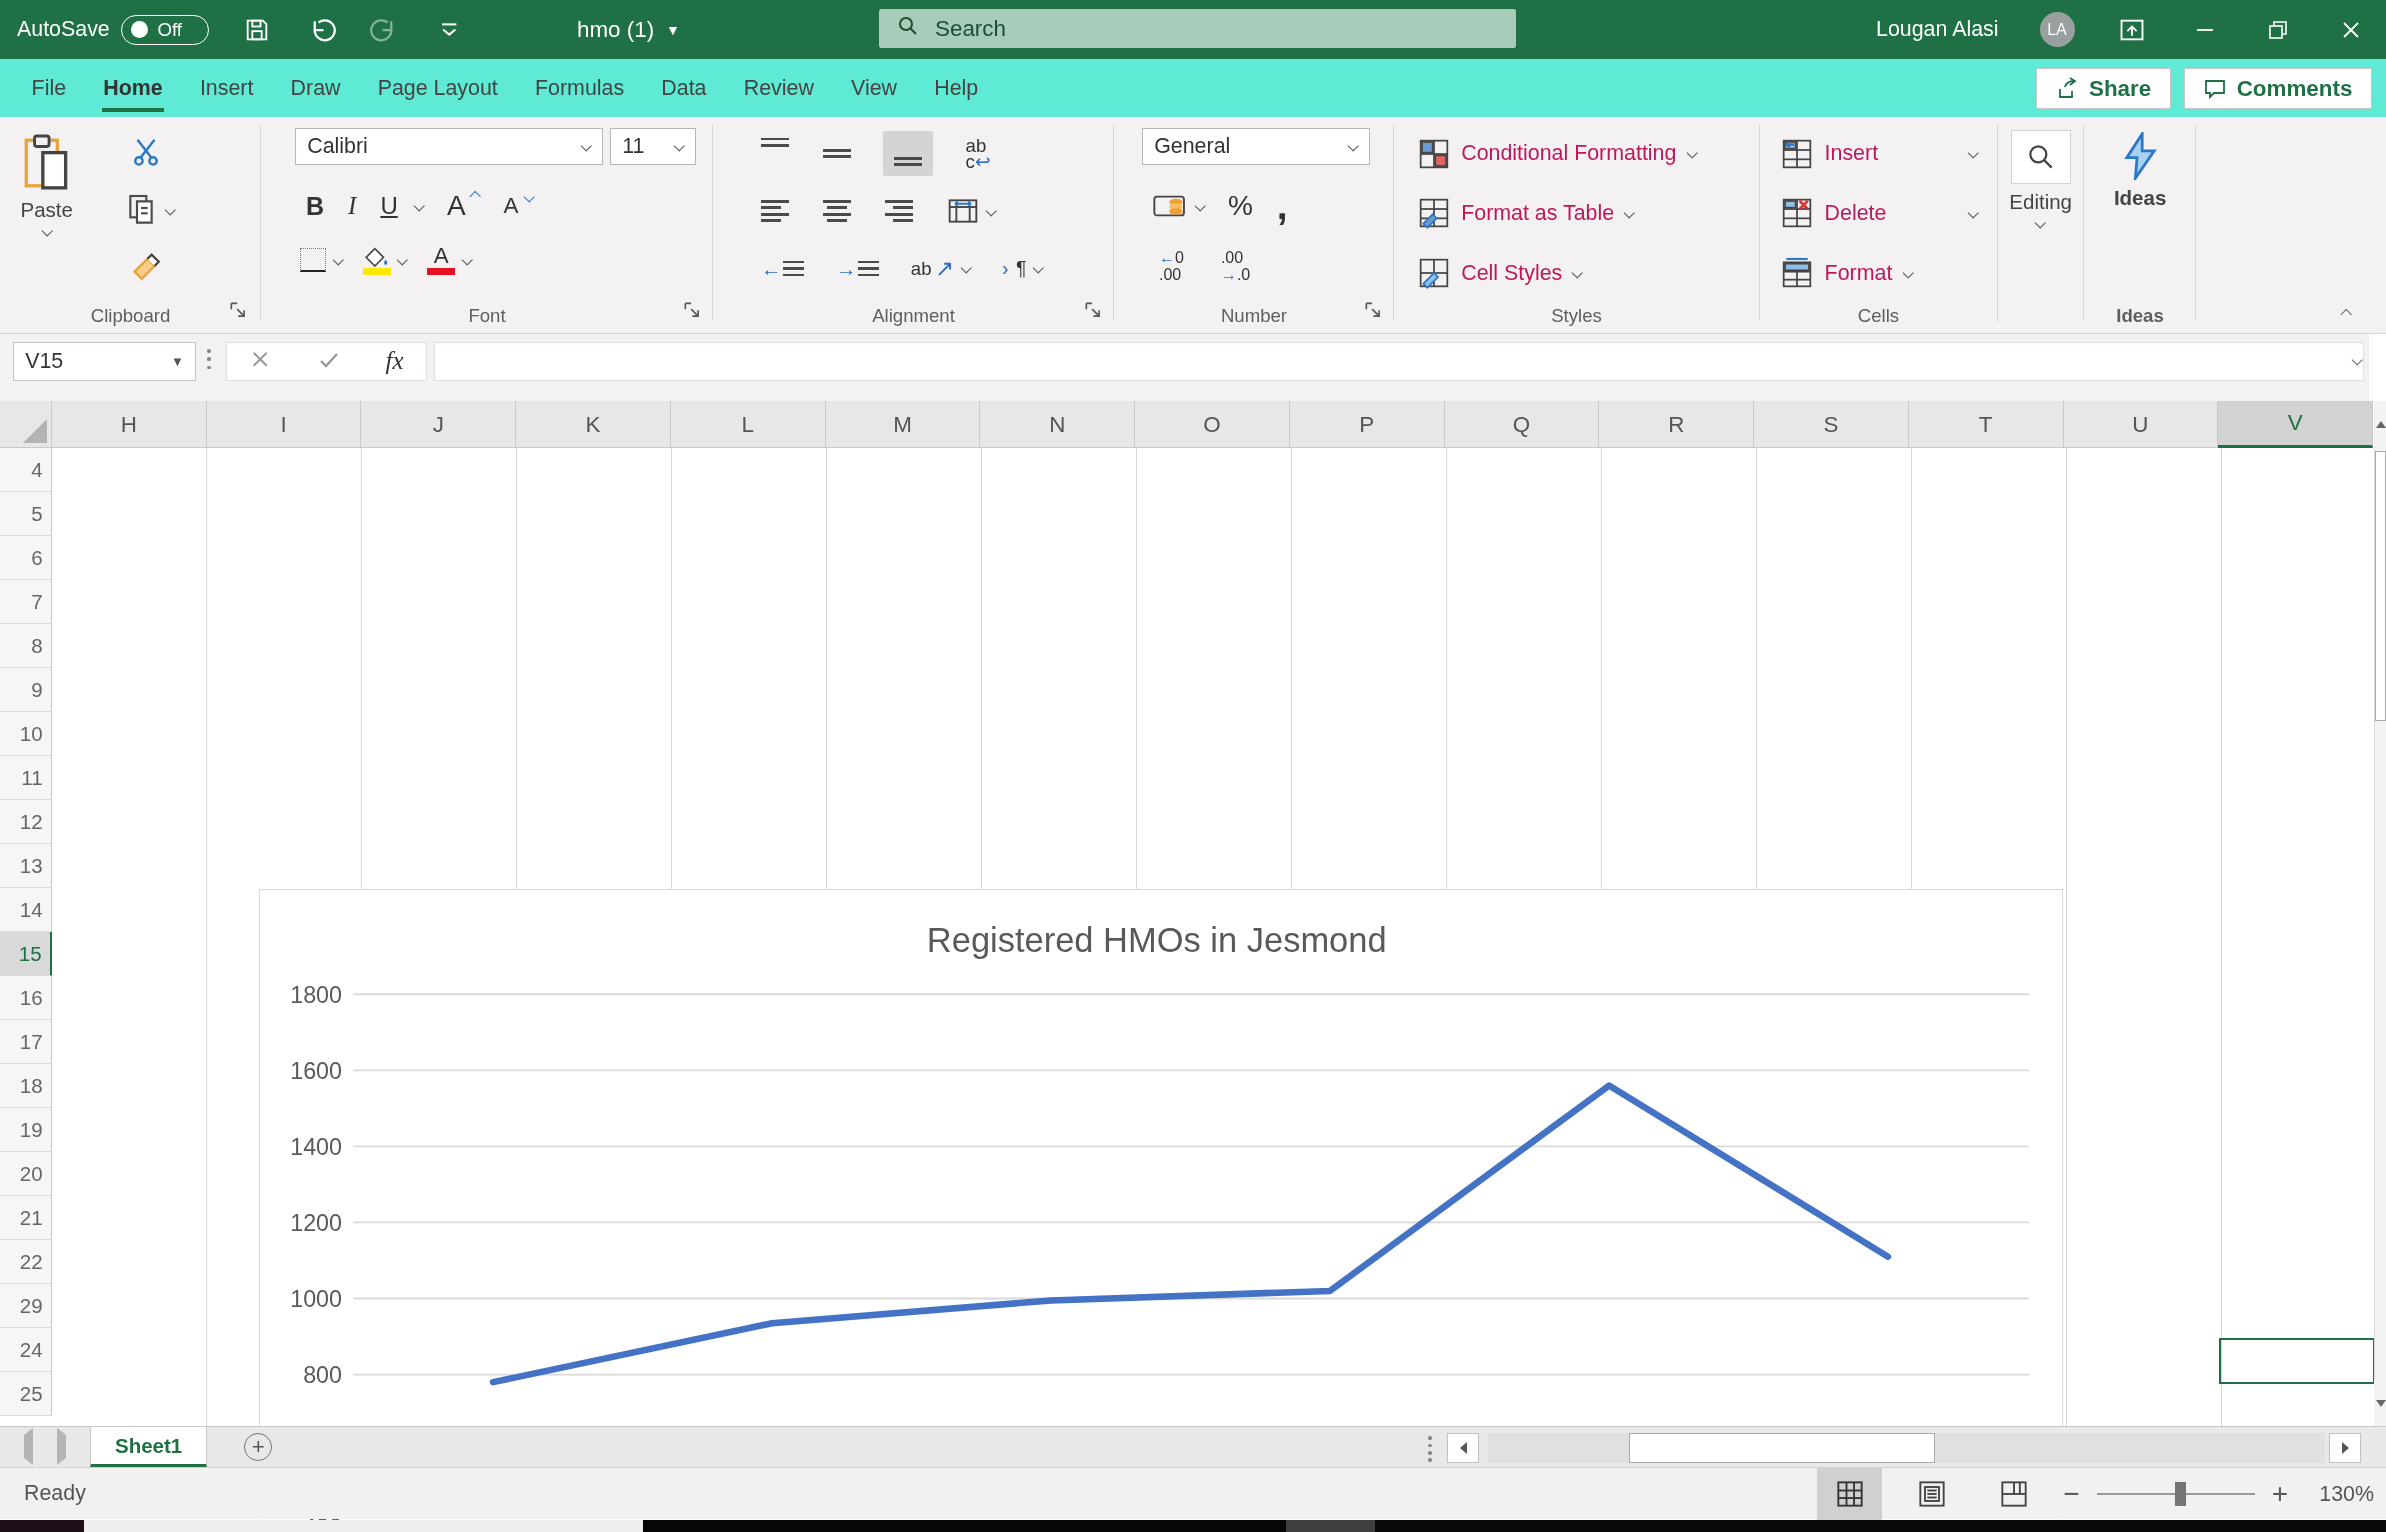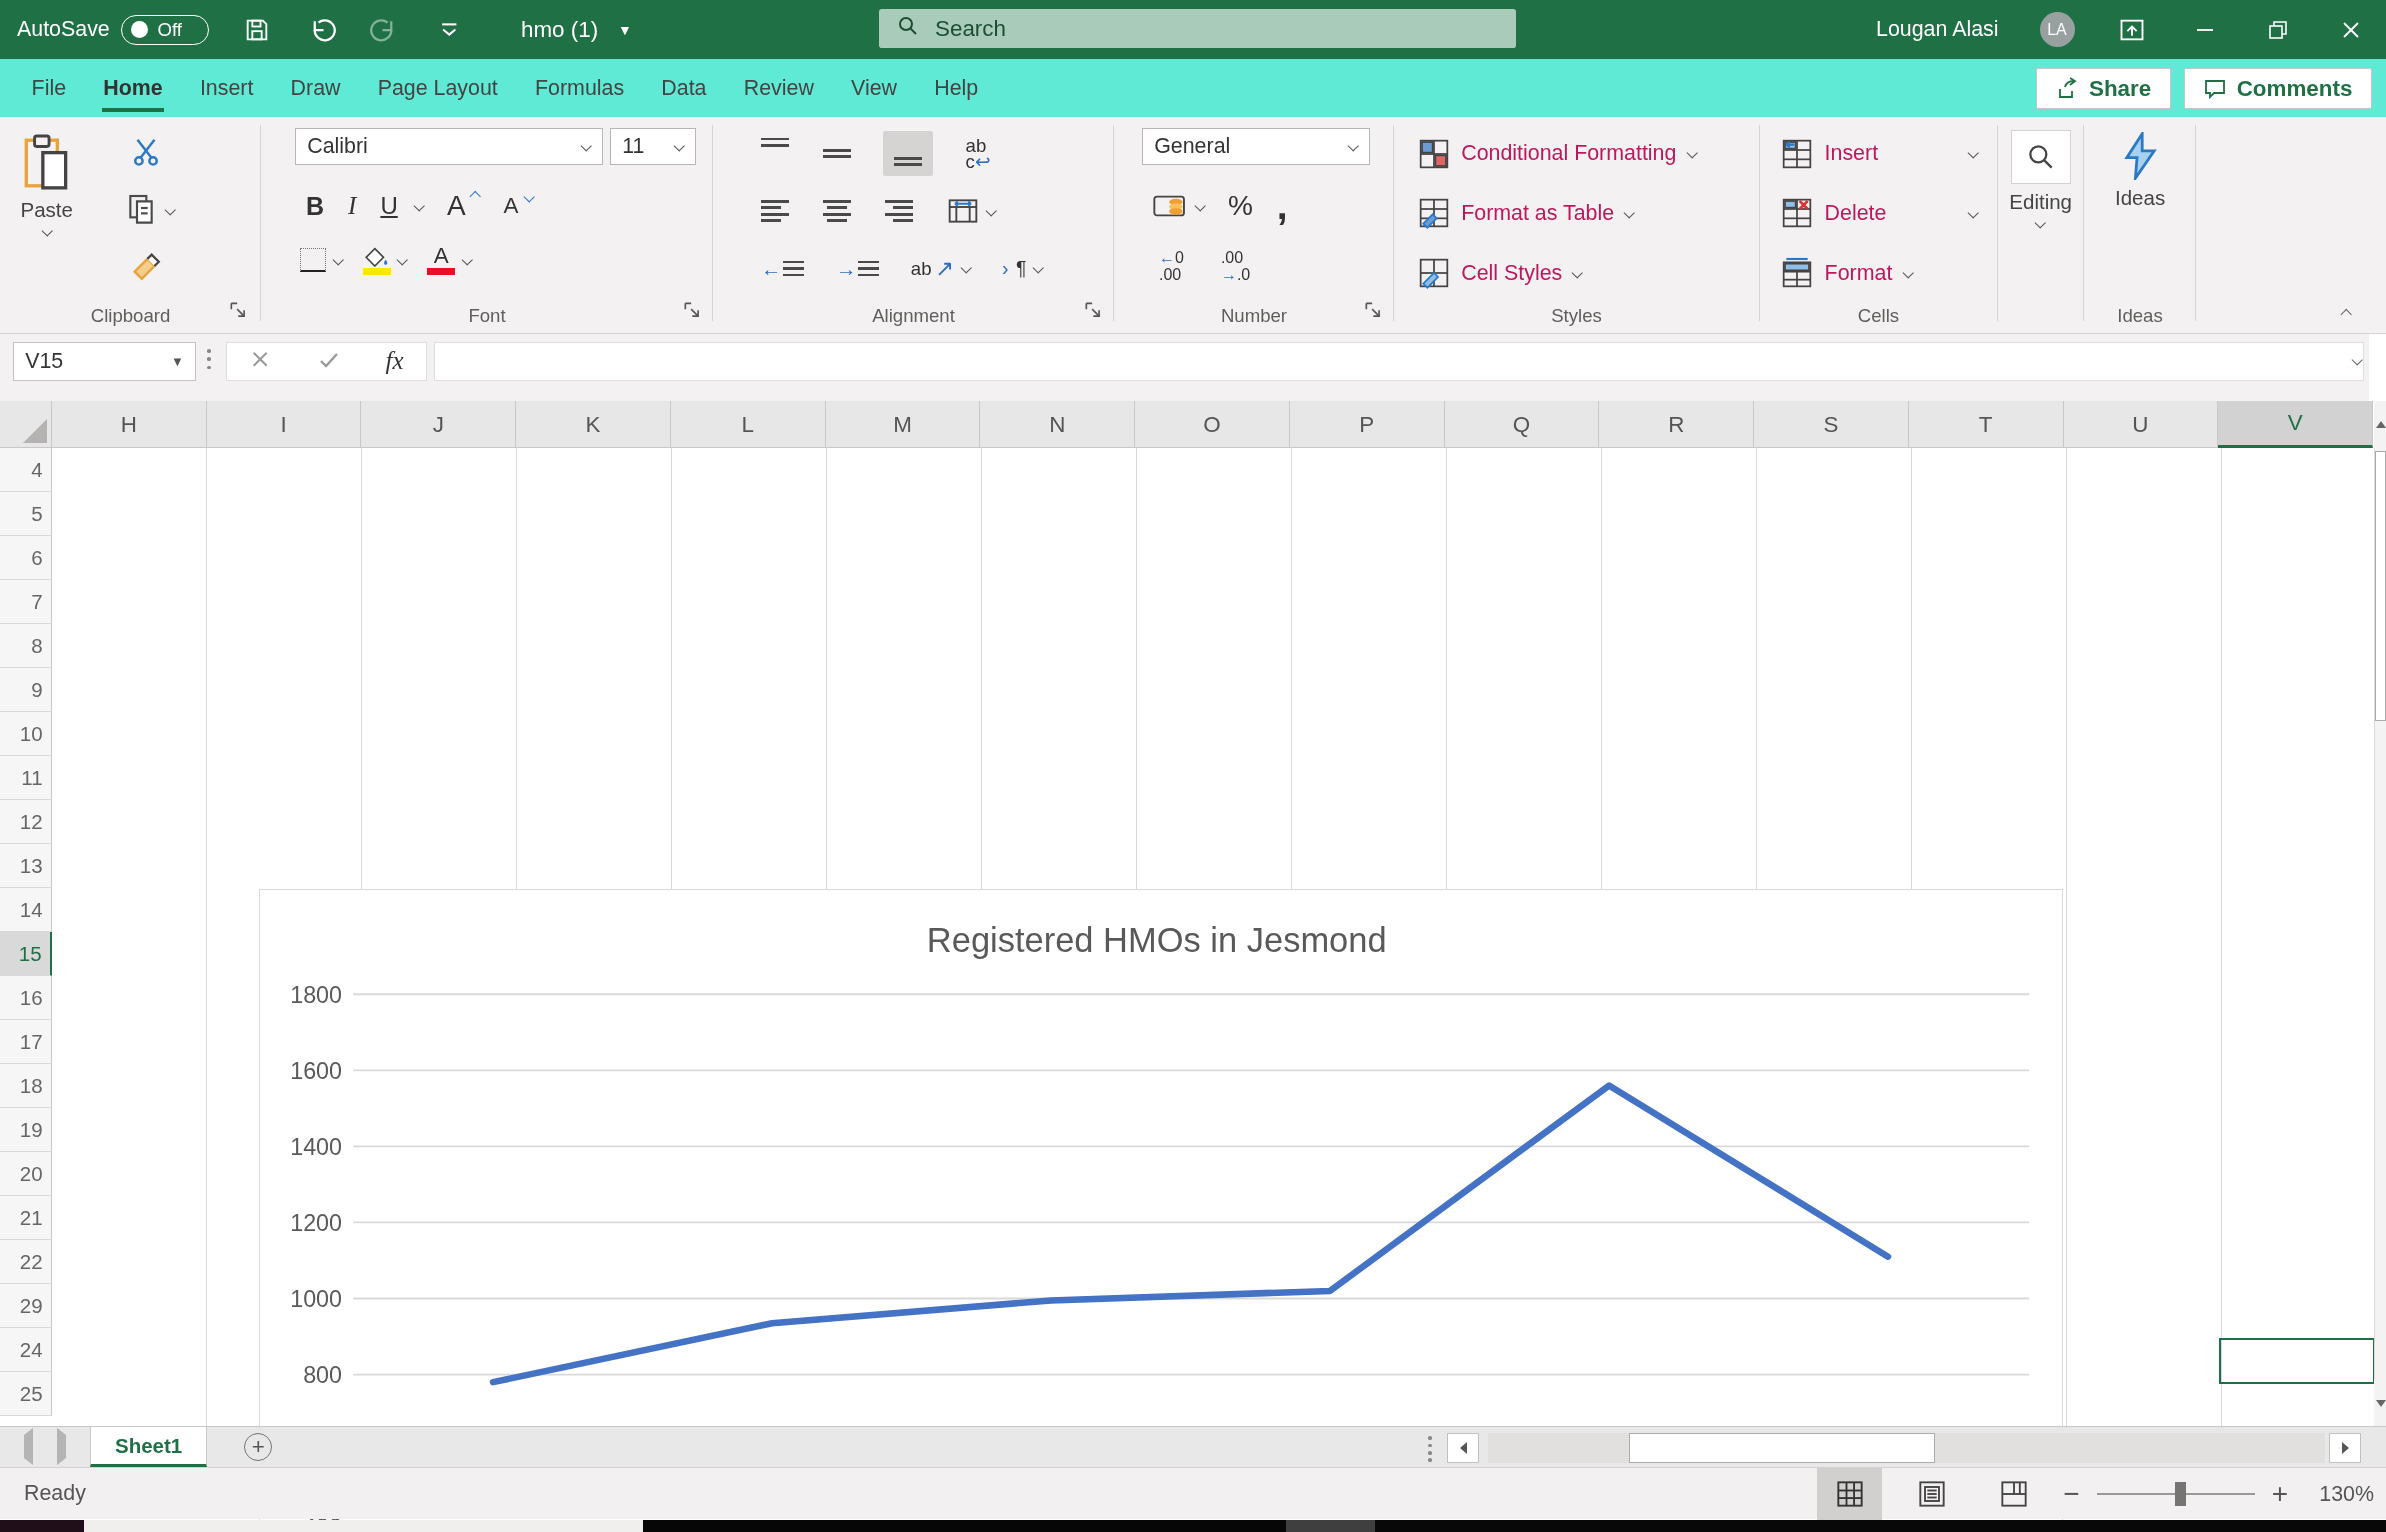--- a/index.html
+++ b/index.html
@@ -9,21 +9,21 @@
   
   .titlebar { position:absolute; left:0; top:0; width:2387px; height:59px; background:#1F7145; display:flex; align-items:center; color:#fff; }
   .qat { display:flex; align-items:center; gap:32px; padding-left:17px; }
   .autosave { display:flex; align-items:center; gap:11.2px; font-size:21.4px; }
   .toggle { width:88px; height:30px; border:1.9px solid #fff; border-radius:15px; display:flex; align-items:center; gap:9.3px; padding:0 9.3px; }
   .toggle .knob { width:17px; height:17px; background:#fff; border-radius:50%; }
   .toggle .state { font-size:18.6px; color:#fff; }
   .tb-icon { width:32px; height:32px; display:flex; align-items:center; justify-content:center; }
   .tb-icon svg { display:block; }
   .dim { opacity:.45; }
-  .filename { font-size:22.4px; margin-left:56px; display:flex; align-items:center; gap:20px; white-space:nowrap; }
+  .filename { font-size:22.4px; margin-left:112px; display:flex; align-items:center; gap:12px; white-space:nowrap; }
   .searchbox { position:absolute; left:879px; top:9.3px; width:637px; height:39px; background:#A9CBB9; border-radius:2.8px; display:flex; align-items:center; gap:15px; padding-left:17px; color:#1C4D33; font-size:22.4px; }
   .tb-right { position:absolute; right:0; top:0; height:59px; display:flex; align-items:center; gap:41px; padding-right:20.5px; }
   .username { font-size:21.4px; }
   .avatar { width:35px; height:35px; border-radius:50%; background:#98A0A0; color:#fff; font-size:16px; display:flex; align-items:center; justify-content:center; }
   .winbtn { width:32px; height:32px; display:flex; align-items:center; justify-content:center; }
 
   
   .tabrow { position:absolute; left:0; top:59px; width:2387px; height:58px; background:#5eead4; display:flex; align-items:center; }
   .tabs { display:flex; align-items:center; padding-left:13px; }
   .rtab { font-size:21.4px; color:#444; padding:13px 18.6px; position:relative; white-space:nowrap; }
@@ -542,21 +542,21 @@
               <circle cx="10" cy="10" r="6"></circle>
               <line x1="14.5" y1="14.5" x2="20" y2="20"></line>
             </svg>
         </span>
         <span>Editing</span>
         <span class="chv"></span>
       </div>
       <div class="rdivider" style="left:85px;"></div>
     </div>
 
-    <div class="rgroup" style="left:2084px; width:112px;">
+    <div class="rgroup" style="left:2084px; width:112px;font-weight:bold;">
       <div class="bigbtn" style="position:absolute; left:18.6px; top:15px; width:75px;">
         <svg width="43" height="48" viewBox="0 0 24 28" fill="#A8D0F0" stroke="#2B78C6" stroke-width="1.6">
             <path d="M13 1 L4 15 h6 L9 27 L20 11 h-7 z"></path>
           </svg>
         <span>Ideas</span>
       </div>
       <div class="glabel">Ideas</div>
       <div class="rdivider" style="left:111px;"></div>
     </div>
 

